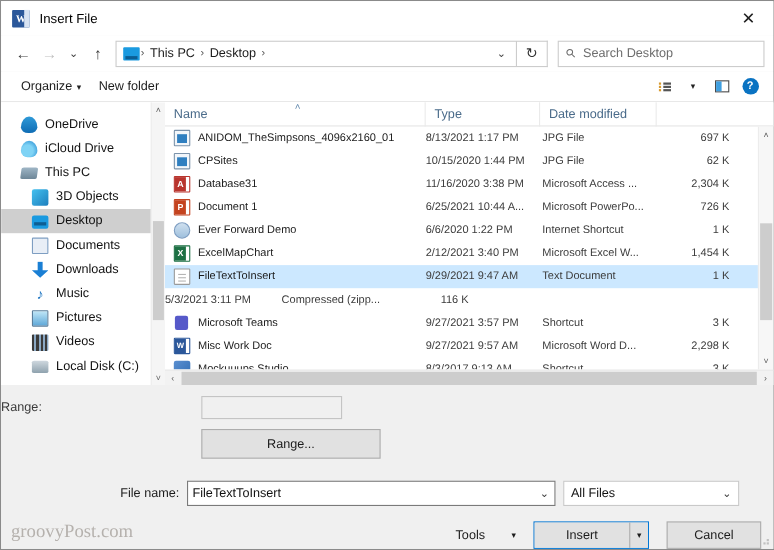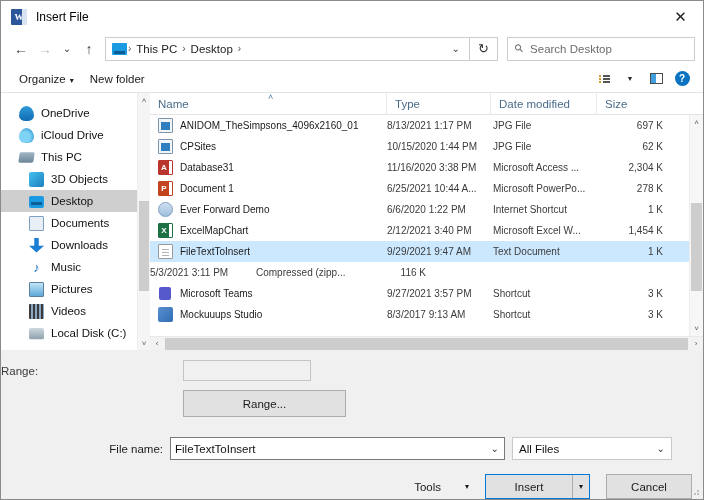--- a/index.html
+++ b/index.html
@@ -398,23 +398,20 @@
         <div class="ch name">
           <span class="sort-arrow">˄</span>
           <span>Name</span>
         </div>
         <div class="ch type">
           <span>Type</span>
         </div>
         <div class="ch date">
           <span>Date modified</span>
         </div>
-        <div class="ch size">
-          <span>Size</span>
-        </div>
       </div>
 
       <div class="rows">
         <div class="row">
           <div class="cell name">
             <span class="fico jpg"></span>
             <span>ANIDOM_TheSimpsons_4096x2160_01</span>
           </div>
           <div class="cell date">8/13/2021 1:17 PM</div>
           <div class="cell type">JPG File</div>
@@ -438,21 +435,21 @@
           <div class="cell type">Microsoft Access ...</div>
           <div class="cell size">2,304 K</div>
         </div>
         <div class="row">
           <div class="cell name">
             <span class="fico ppt"></span>
             <span>Document 1</span>
           </div>
           <div class="cell date">6/25/2021 10:44 A...</div>
           <div class="cell type">Microsoft PowerPo...</div>
-          <div class="cell size">278 K</div>
+          <div class="cell size">726 K</div>
         </div>
         <div class="row">
           <div class="cell name">
             <span class="fico url"></span>
             <span>Ever Forward Demo</span>
           </div>
           <div class="cell date">6/6/2020 1:22 PM</div>
           <div class="cell type">Internet Shortcut</div>
           <div class="cell size">1 K</div>
         </div>
@@ -480,20 +477,29 @@
           <div class="cell size">116 K</div>
         </div>
         <div class="row">
           <div class="cell name">
             <span class="fico teams"></span>
             <span>Microsoft Teams</span>
           </div>
           <div class="cell date">9/27/2021 3:57 PM</div>
           <div class="cell type">Shortcut</div>
           <div class="cell size">3 K</div>
+        </div>
+        <div class="row">
+          <div class="cell name">
+            <span class="fico word"></span>
+            <span>Misc Work Doc</span>
+          </div>
+          <div class="cell date">9/27/2021 9:57 AM</div>
+          <div class="cell type">Microsoft Word D...</div>
+          <div class="cell size">2,298 K</div>
         </div>
         <div class="row">
           <div class="cell name">
             <span class="fico shortcut"></span>
             <span>Mockuuups Studio</span>
           </div>
           <div class="cell date">8/3/2017 9:13 AM</div>
           <div class="cell type">Shortcut</div>
           <div class="cell size">3 K</div>
         </div>
@@ -539,19 +545,20 @@
         <span>Tools</span>
         <span class="caret">▾</span>
       </div>
       <div class="insert-wrap">
         <div class="insert-btn">Insert</div>
         <div class="insert-split">▾</div>
       </div>
       <div class="cancel-btn">Cancel</div>
     </div>
 
+    <div class="watermark">groovyPost.com</div>
     <div class="grip">
       <i style="left:7px;top:7px;"></i>
         <i style="left:4px;top:7px;"></i>
         <i style="left:7px;top:4px;"></i>
     </div>
   </div>
 </div>
 
 </body></html>

